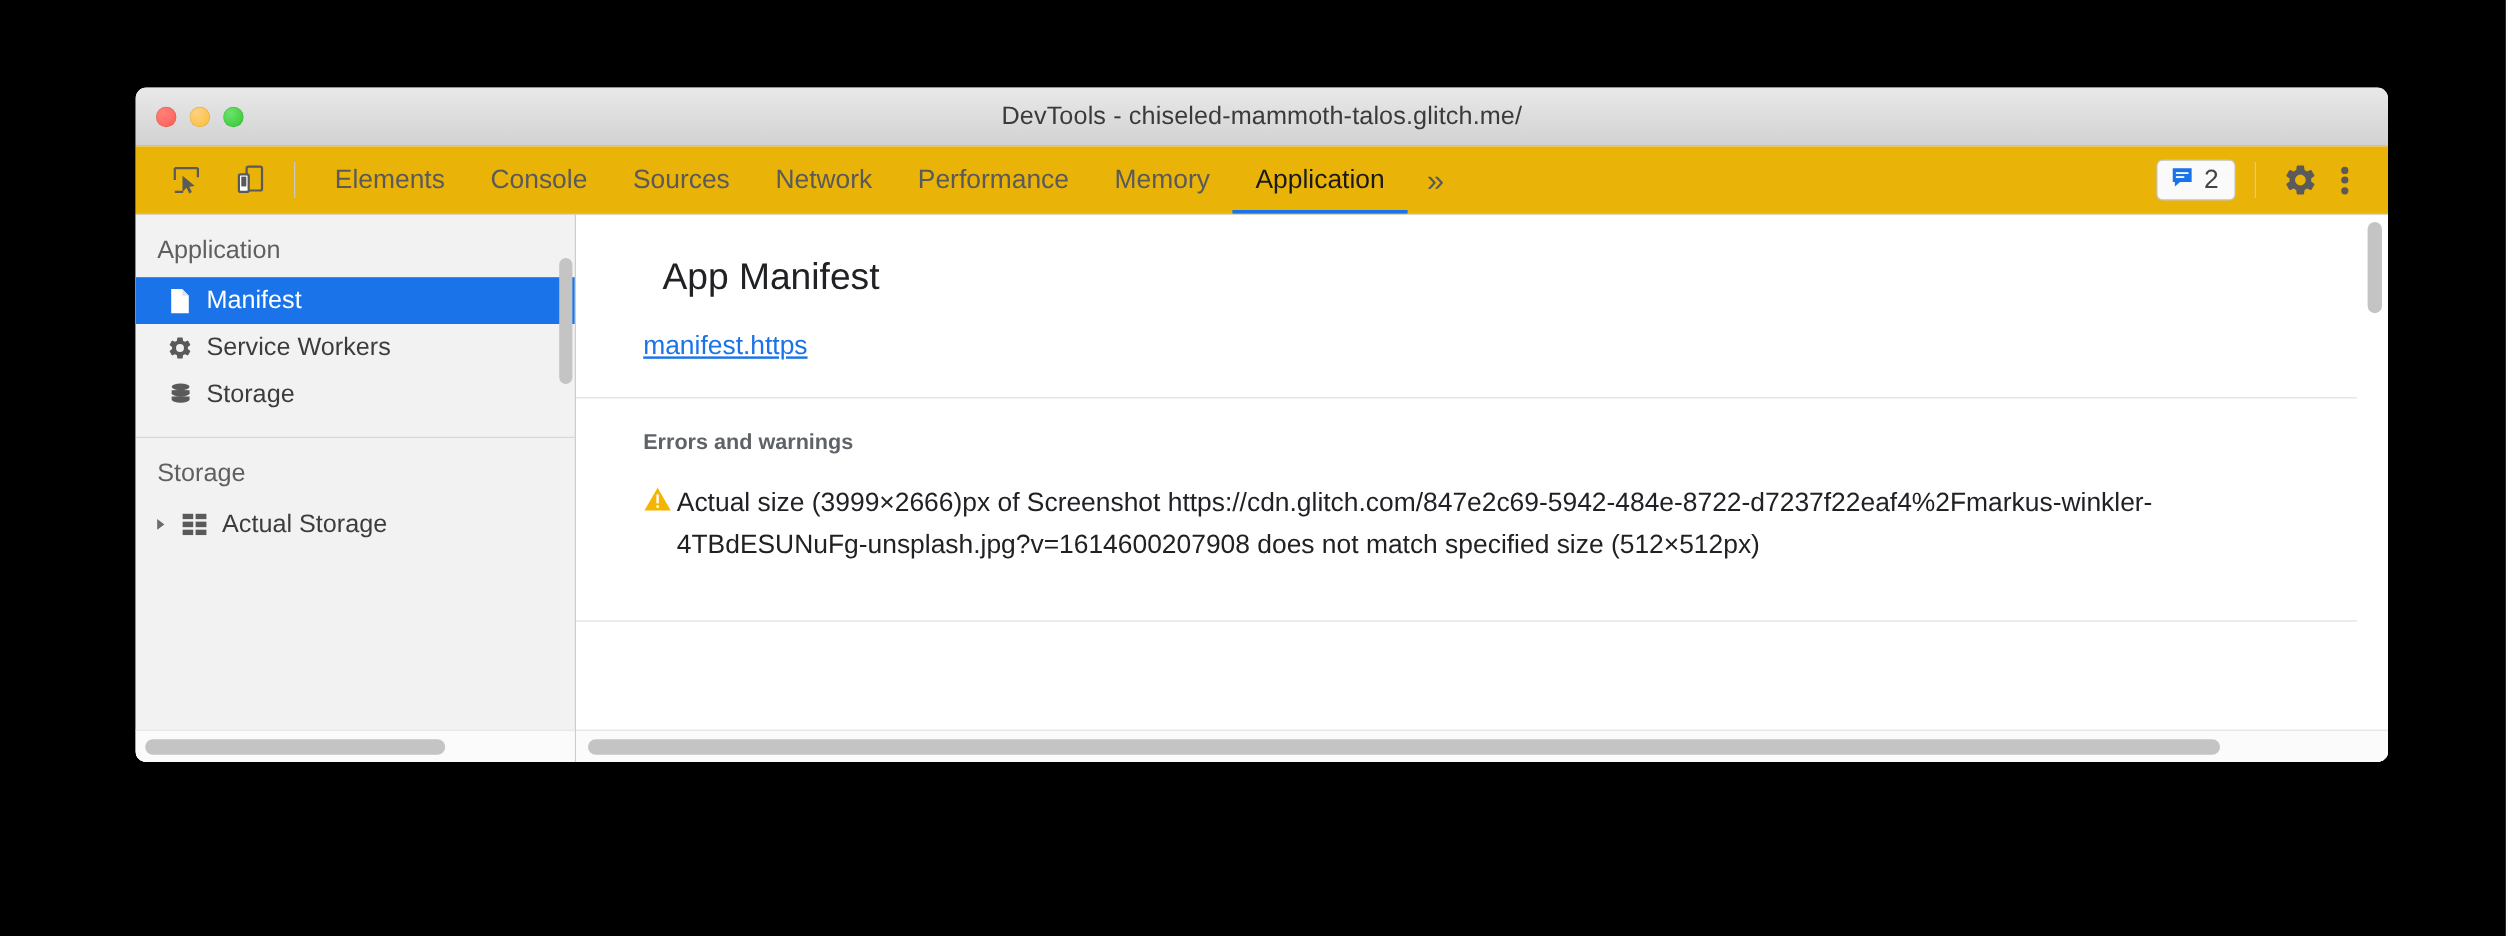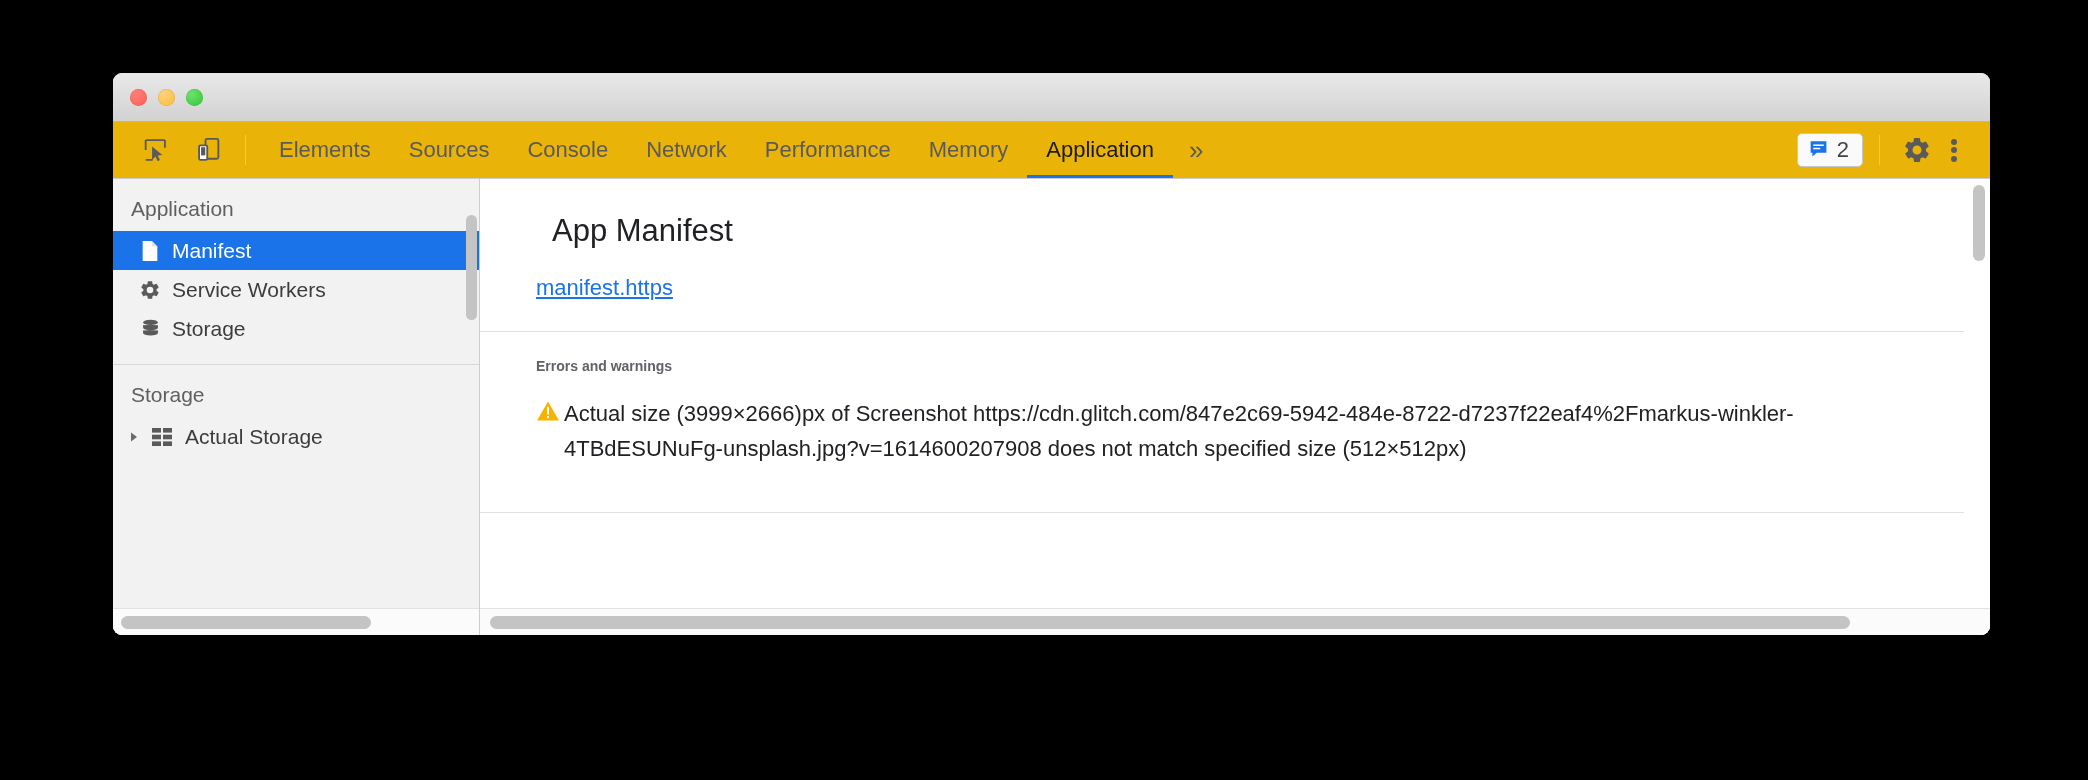--- a/index.html
+++ b/index.html
@@ -311,21 +311,21 @@
     display: inline-block;
   }
   .hr {
     height: 1px;
     background: #e0e0e0;
   }
   .section-errors {
     padding: 26px 0 24px 56px;
   }
   .errors-title {
-    font-size: 14px;
+    font-size: 18px;
     font-weight: bold;
     color: #5f6368;
     margin: 0 0 22px 0;
   }
   .warn-row {
     display: flex;
     align-items: flex-start;
     gap: 4px;
     padding-right: 40px;
   }
@@ -358,20 +358,21 @@
 <body>
 
 <div id="window">
 
   <div id="titlebar">
     <div class="traffic-lights">
       <span class="light close"></span>
       <span class="light min"></span>
       <span class="light max"></span>
     </div>
+    <div id="window-title">DevTools - chiseled-mammoth-talos.glitch.me/</div>
   </div>
 
   <div id="toolbar">
 
     <div class="tb-icon-group">
       <div class="tb-icon-btn">
         <svg width="28" height="28" viewBox="0 0 24 24">
           <path d="M4 3.5 H13 M4 3.5 V12 M4 20.5 H10 M20.5 3.5 H13 M20.5 3.5 V10" fill="none" stroke="#5a5a5a" stroke-width="1.6"></path>
           <path d="M9.5 9 L9.5 20.5 L12.4 17.6 L14.3 21.6 L16.2 20.6 L14.3 16.8 L18.3 16.3 Z" fill="#5a5a5a"></path>
         </svg>
@@ -385,24 +386,24 @@
       </div>
     </div>
 
     <div class="tb-sep"></div>
 
     <div class="tabs">
       <div class="tab">
         <span>Elements</span>
       </div>
       <div class="tab">
+        <span>Console</span>
+      </div>
+      <div class="tab">
         <span>Sources</span>
-      </div>
-      <div class="tab">
-        <span>Console</span>
       </div>
       <div class="tab">
         <span>Network</span>
       </div>
       <div class="tab">
         <span>Performance</span>
       </div>
       <div class="tab">
         <span>Memory</span>
       </div>

